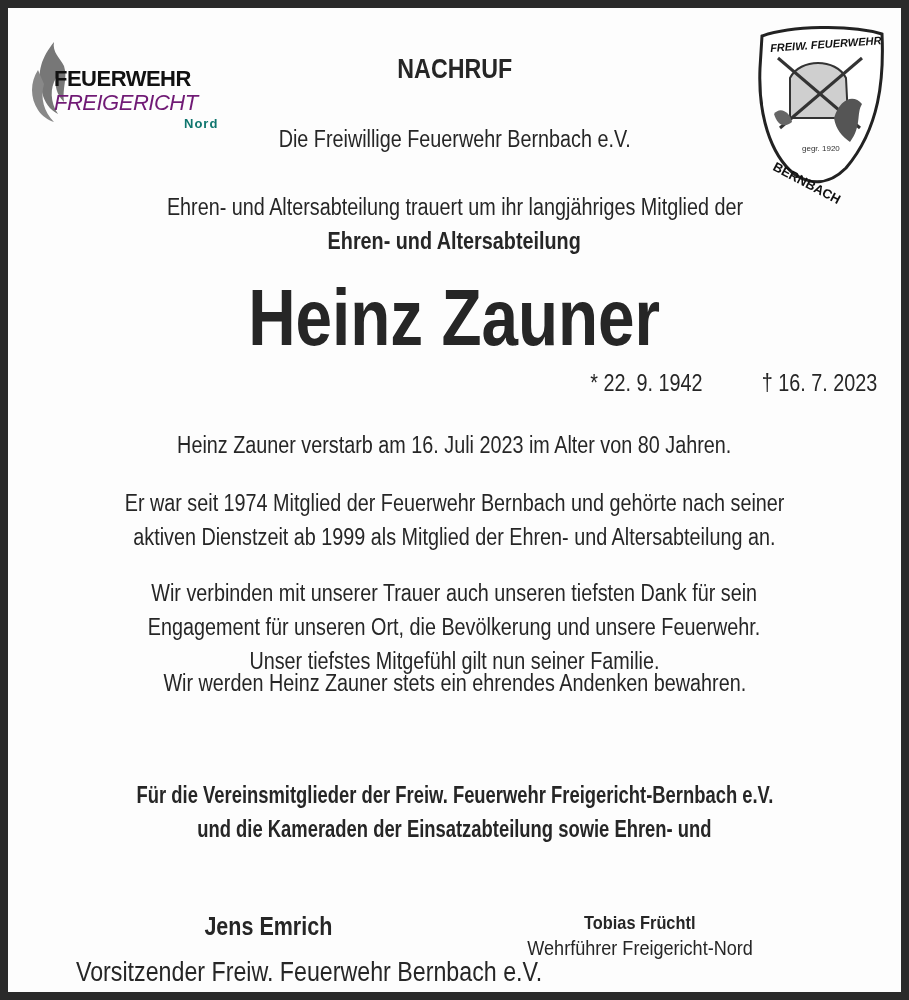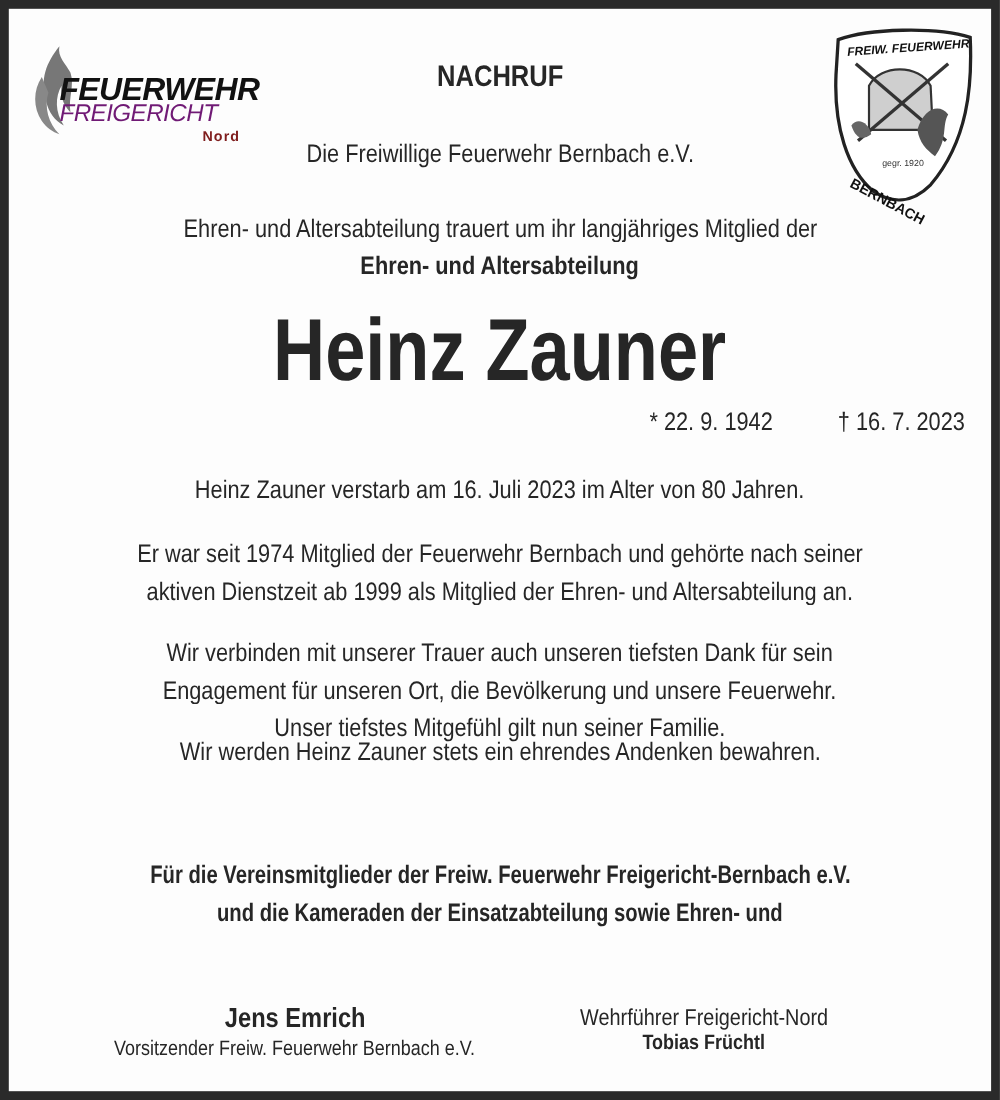--- a/index.html
+++ b/index.html
@@ -18,23 +18,23 @@
 </head>
 <body>
 
 <div class="page">
 
   <div class="logo-left">
     <svg width="200" height="110" viewBox="0 0 200 110">
       <path d="M30 20 C18 35 12 50 18 70 C20 80 26 88 34 92 C26 80 26 66 32 56 C30 68 36 76 40 80 C38 66 44 56 40 44 C36 36 28 30 30 20 Z" fill="#777"></path>
       <path d="M14 48 C6 60 6 76 14 88 C18 94 24 98 30 100 C20 90 16 76 20 62 Z" fill="#888"></path>
     </svg>
-    <div style="position:absolute;left:30px;top:44px;font-weight:bold;font-style:italic;font-size:29px;color:#111;letter-spacing:-0.5px;">FEUERWEHR</div>
+    <div style="position:absolute;left:30px;top:44px;font-weight:bold;font-size:22px;color:#111;letter-spacing:-0.5px;">FEUERWEHR</div>
     <div style="position:absolute;left:30px;top:68px;font-style:italic;font-size:22px;color:#701a75;letter-spacing:-0.5px;">FREIGERICHT</div>
-    <div style="position:absolute;left:160px;top:94px;font-weight:bold;font-size:13px;color:#7f1d1d;letter-spacing:1px;">Nord</div>
+    <div style="position:absolute;left:160px;top:94px;font-weight:bold;font-size:13px;color:#0f766e;letter-spacing:1px;">Nord</div>
   </div>
 
   <div class="logo-right">
     <svg width="140" height="170" viewBox="0 0 140 170">
       <path d="M12 18 C40 8 100 6 132 16 C134 60 130 110 96 150 C80 166 62 168 44 156 C20 136 8 96 10 50 Z" fill="#fff" stroke="#222" stroke-width="3"></path>
       <path d="M40 60 C50 40 86 40 96 60 L98 100 L40 100 Z" fill="#cfcfcf" stroke="#333" stroke-width="2"></path>
       <path d="M28 40 L110 110" stroke="#333" stroke-width="3"></path>
       <path d="M112 40 L30 110" stroke="#333" stroke-width="3"></path>
       <path d="M84 100 C90 80 104 76 112 86 C106 96 112 108 100 124 C92 118 86 112 84 100 Z" fill="#555"></path>
       <path d="M24 96 C30 88 40 94 42 104 C34 110 28 108 24 96 Z" fill="#666"></path>
@@ -69,20 +69,20 @@
   <div class="line reg" style="top:606px;"><span class="cond">Engagement für unseren Ort, die Bevölkerung und unsere Feuerwehr.</span></div>
   <div class="line reg" style="top:640px;"><span class="cond">Unser tiefstes Mitgefühl gilt nun seiner Familie.</span></div>
 
   <div class="line reg" style="top:662px;"><span class="cond">Wir werden Heinz Zauner stets ein ehrendes Andenken bewahren.</span></div>
 
   <div class="line reg bold" style="top:774px;text-align:center;"><span class="cond" style="transform:scaleX(0.8);">Für die Vereinsmitglieder der Freiw. Feuerwehr Freigericht-Bernbach e.V.</span></div>
   <div class="line reg bold" style="top:808px;"><span class="cond" style="transform:scaleX(0.8);">und die Kameraden der Einsatzabteilung sowie Ehren- und</span></div>
 
   <div class="sig" style="left:30px;top:904px;">
     <div style="font-size:25px;font-weight:bold;"><span class="cond">Jens Emrich</span></div>
-    <div style="font-size:19px;margin-top:2px;"><span class="cond">Vorsitzender Freiw. Feuerwehr Bernbach e.V.</span></div>
+    <div style="font-size:27px;margin-top:16px;"><span class="cond">Vorsitzender Freiw. Feuerwehr Bernbach e.V.</span></div>
   </div>
   <div class="sig" style="left:462px;top:904px;width:340px;">
+    <div style="font-size:19px;font-weight:bold;"><span class="cond">Tobias Früchtl</span></div>
     <div style="font-size:21px;margin-top:2px;"><span class="cond">Wehrführer Freigericht-Nord</span></div>
-    <div style="font-size:19px;font-weight:bold;"><span class="cond">Tobias Früchtl</span></div>
   </div>
 
 </div>
 
 </body></html>

